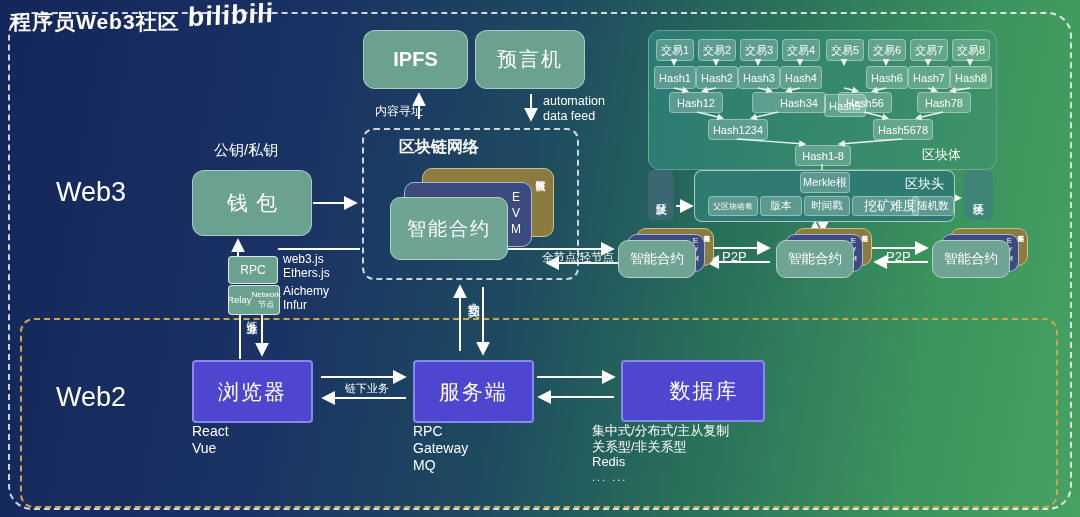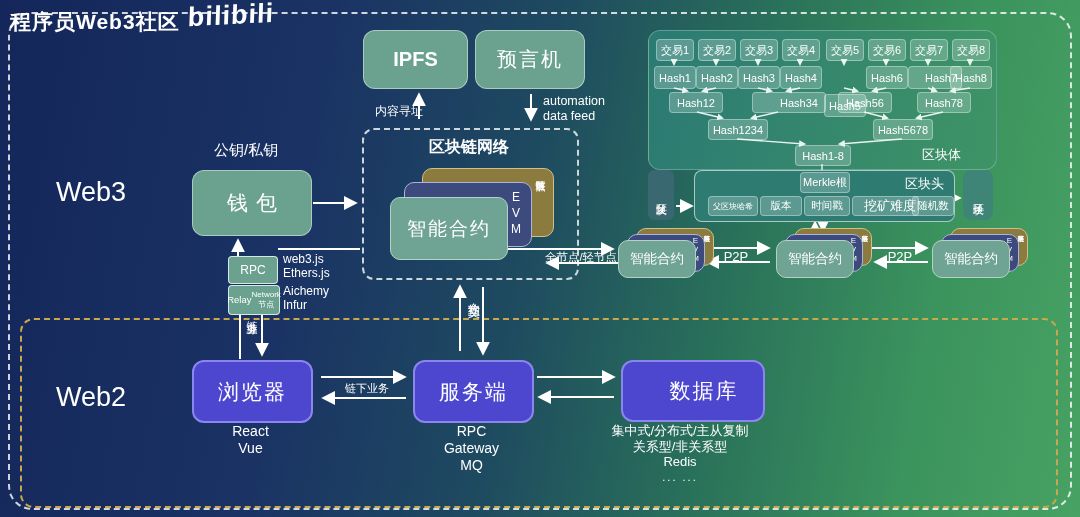--- a/index.html
+++ b/index.html
@@ -9,35 +9,35 @@
     background:linear-gradient(100deg,#14265a 0%,#1a3264 28%,#1e4a60 48%,#29705a 66%,#3b935d 84%,#48a263 100%);
   }
   .abs{position:absolute;}
   .dashed-outer{border:2px dashed rgba(255,255,255,.8);border-radius:24px;}
   .dashed-net{border:2px dashed #cdd6da;border-radius:12px;}
   .dashed-web2{border:2px dashed #c9a84d;border-radius:14px;}
   .tealbox{background:#6ba28f;border:1px solid rgba(255,255,255,.45);border-radius:12px;
     display:flex;align-items:center;justify-content:center;}
   .smteal{background:#6ba28f;border:1px solid rgba(255,255,255,.75);border-radius:4px;
     display:flex;align-items:center;justify-content:center;text-align:center;}
-  .pbox{background:#4d46cf;border:2px solid #8b86ee;border-radius:12px;
+  .pbox{background:#4d46cf;border:2px solid #8b86ee;border-radius:4px;
     display:flex;align-items:center;justify-content:center;}
   .navy{background:#3d4a7e;border:1px solid #aab4dd;border-radius:10px;}
   .gold{background:#8c7b3e;border:1px solid #cfc08a;border-radius:10px;}
   .front{background:#6fa393;border:1px solid #b3d2c4;border-radius:10px;
     display:flex;align-items:center;justify-content:center;}
   .panel{background:linear-gradient(100deg,#2b7a74,#3e9465);border:1px solid rgba(255,255,255,.25);border-radius:12px;}
   .chip{background:rgba(227,244,238,.25);border:1px solid rgba(255,255,255,.35);border-radius:4px;
     display:flex;align-items:center;justify-content:center;font-size:11px;color:#fff;}
   .hdrbox{background:#2e7b72;border:1px solid rgba(255,255,255,.6);border-radius:8px;}
   .slate{background:#3a6871;border-radius:6px;display:flex;align-items:center;justify-content:center;}
   .tealv{background:#3e8577;border-radius:8px;display:flex;align-items:center;justify-content:center;}
   .vtext{writing-mode:vertical-rl;text-orientation:upright;letter-spacing:1px;}
   .lbl{white-space:nowrap;}
-  .ctr{text-align:center;}
+  .ctr{text-align:left;}
   svg.overlay{position:absolute;left:0;top:0;z-index:3;pointer-events:none;}
   .z1{z-index:1}.z2{z-index:2}.z4{z-index:4}.z5{z-index:5}
 </style>
 </head>
 <body>
 
 <div id="canvas">
 
   <div class="abs dashed-outer z1" style="left:8px;top:12px;width:1060px;height:494px;"></div>
   <div class="abs dashed-web2 z1" style="left:20px;top:318px;width:1034px;height:186px;"></div>
@@ -164,21 +164,21 @@
   <div class="abs z5 chip" style="left:868px;top:39px;width:36px;height:20px;">交易6</div>
   <div class="abs z5 chip" style="left:910px;top:39px;width:36px;height:20px;">交易7</div>
   <div class="abs z5 chip" style="left:952px;top:39px;width:36px;height:20px;">交易8</div>
 
   <div class="abs z5 chip" style="left:654px;top:66px;width:40px;height:21px;">Hash1</div>
   <div class="abs z5 chip" style="left:696px;top:66px;width:40px;height:21px;">Hash2</div>
   <div class="abs z5 chip" style="left:738px;top:66px;width:40px;height:21px;">Hash3</div>
   <div class="abs z5 chip" style="left:780px;top:66px;width:40px;height:21px;">Hash4</div>
   <div class="abs z5 chip" style="left:824px;top:66px;width:40px;height:21px;margin-top:28px;">Hash5</div>
   <div class="abs z5 chip" style="left:866px;top:66px;width:40px;height:21px;">Hash6</div>
-  <div class="abs z5 chip" style="left:908px;top:66px;width:40px;height:21px;padding-left:12px;">Hash7</div>
+  <div class="abs z5 chip" style="left:908px;top:66px;width:40px;height:21px;">Hash7</div>
   <div class="abs z5 chip" style="left:950px;top:66px;width:40px;height:21px;">Hash8</div>
 
   <div class="abs z5 chip" style="left:669px;top:92px;width:52px;height:19px;">Hash12</div>
   <div class="abs z5 chip" style="left:752px;top:92px;width:52px;height:19px;padding-left:20px;">Hash34</div>
   <div class="abs z5 chip" style="left:838px;top:92px;width:52px;height:19px;">Hash56</div>
   <div class="abs z5 chip" style="left:917px;top:92px;width:52px;height:19px;">Hash78</div>
 
   <div class="abs z5 chip" style="left:708px;top:119px;width:58px;height:19px;">Hash1234</div>
   <div class="abs z5 chip" style="left:873px;top:119px;width:58px;height:19px;">Hash5678</div>
 

